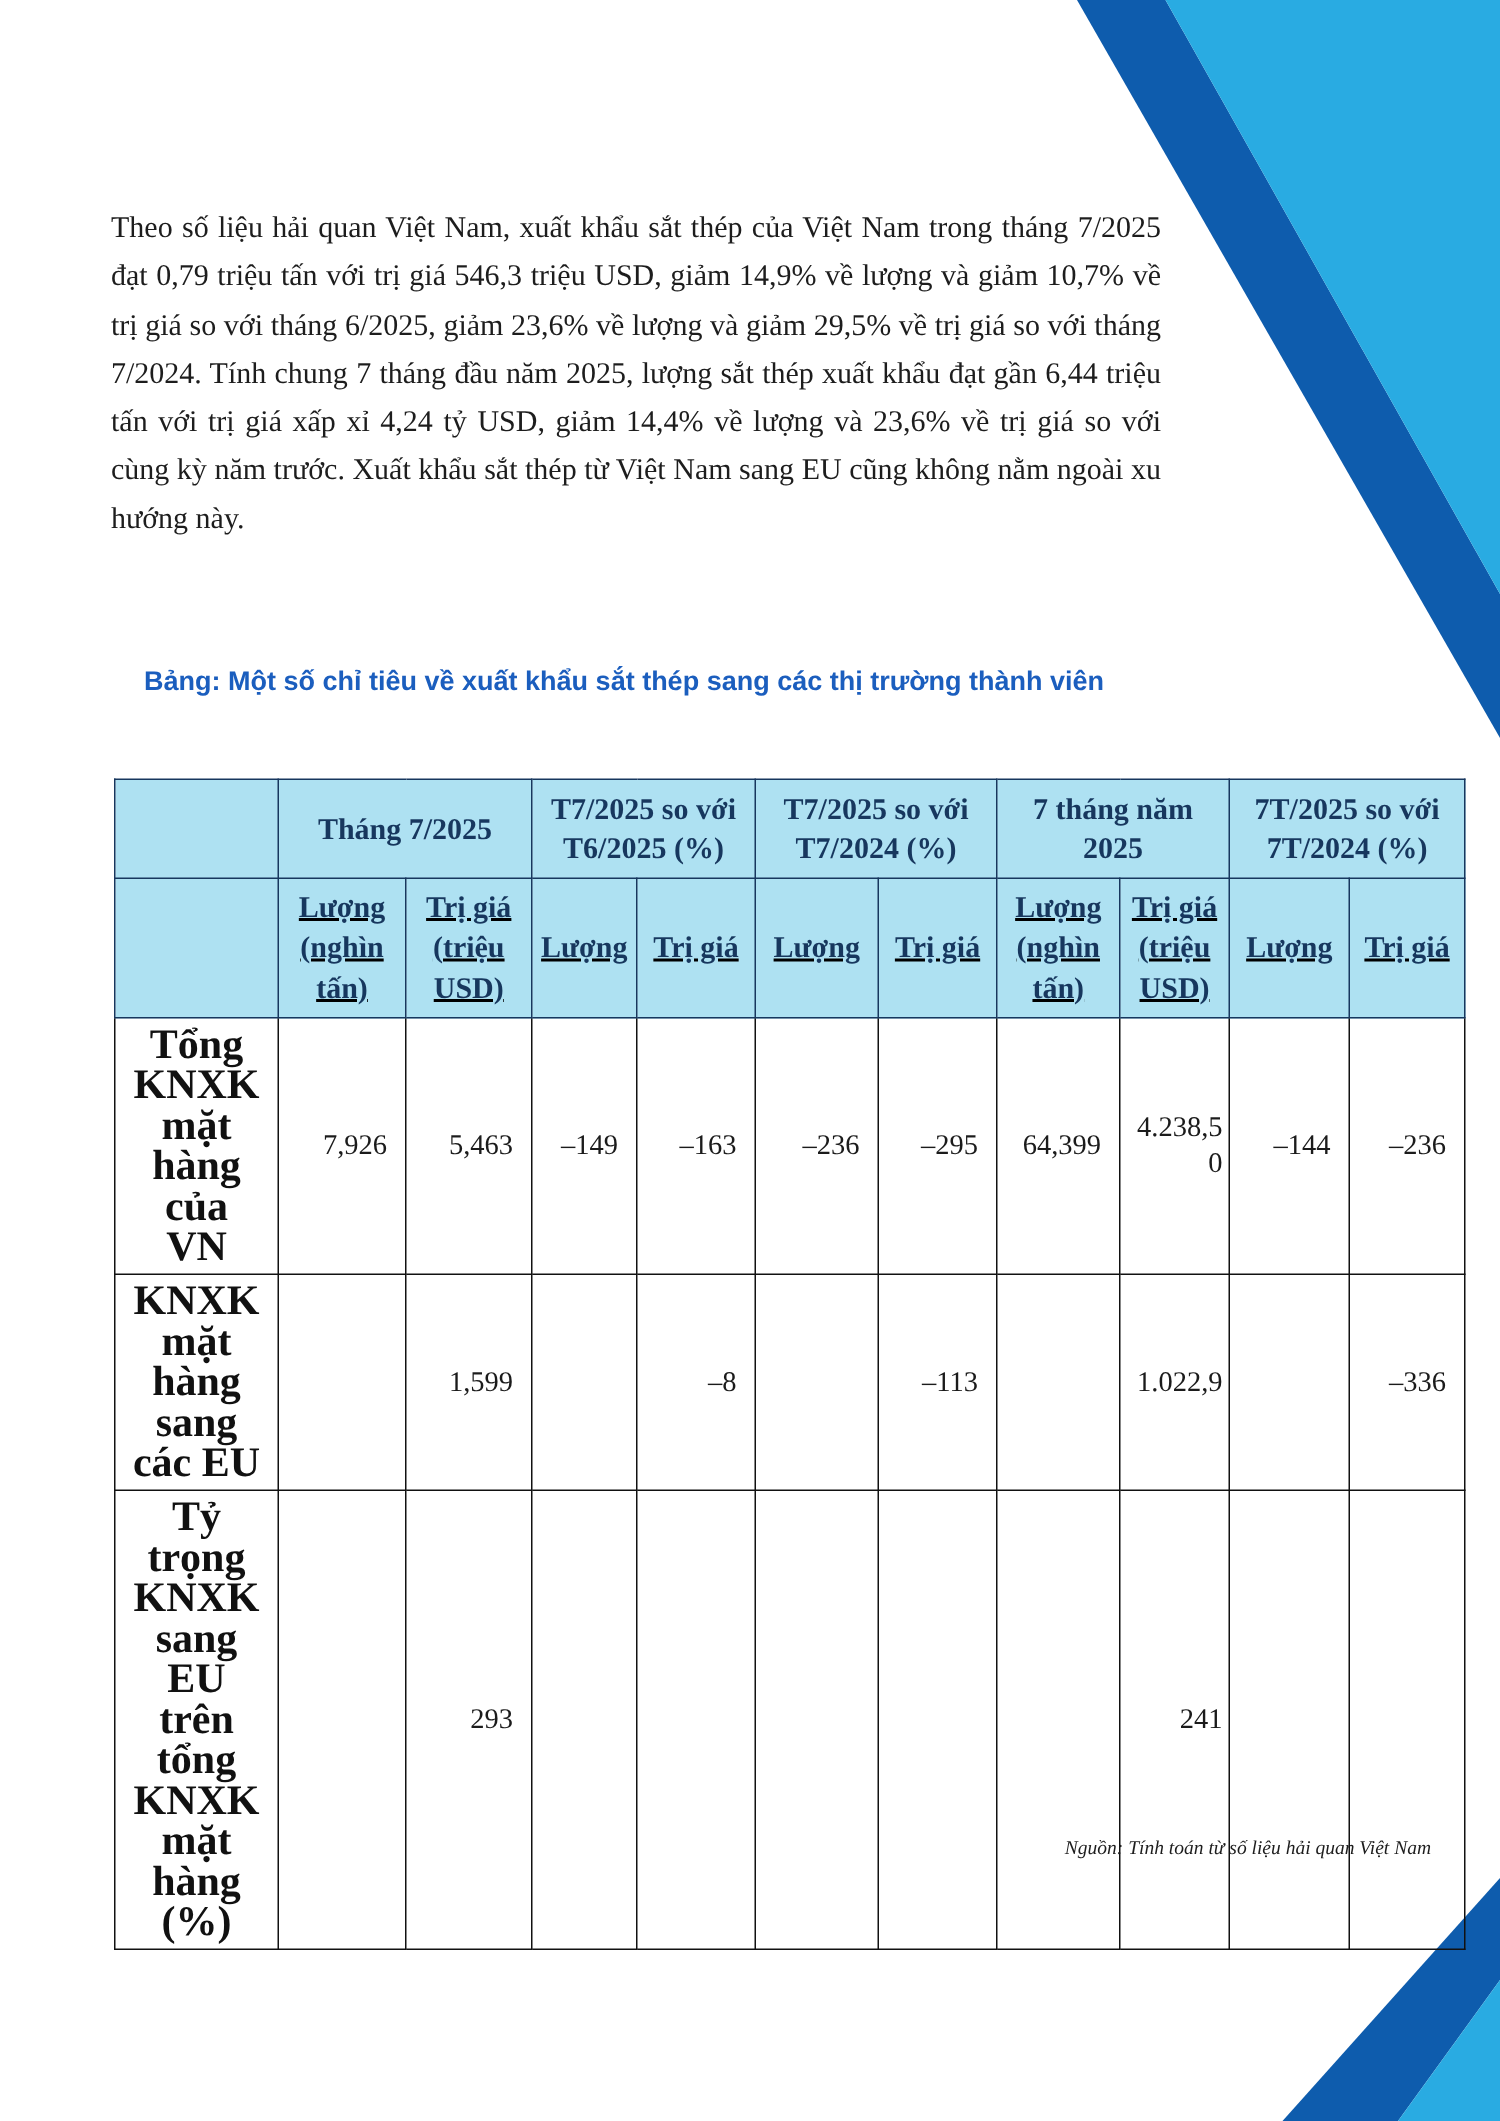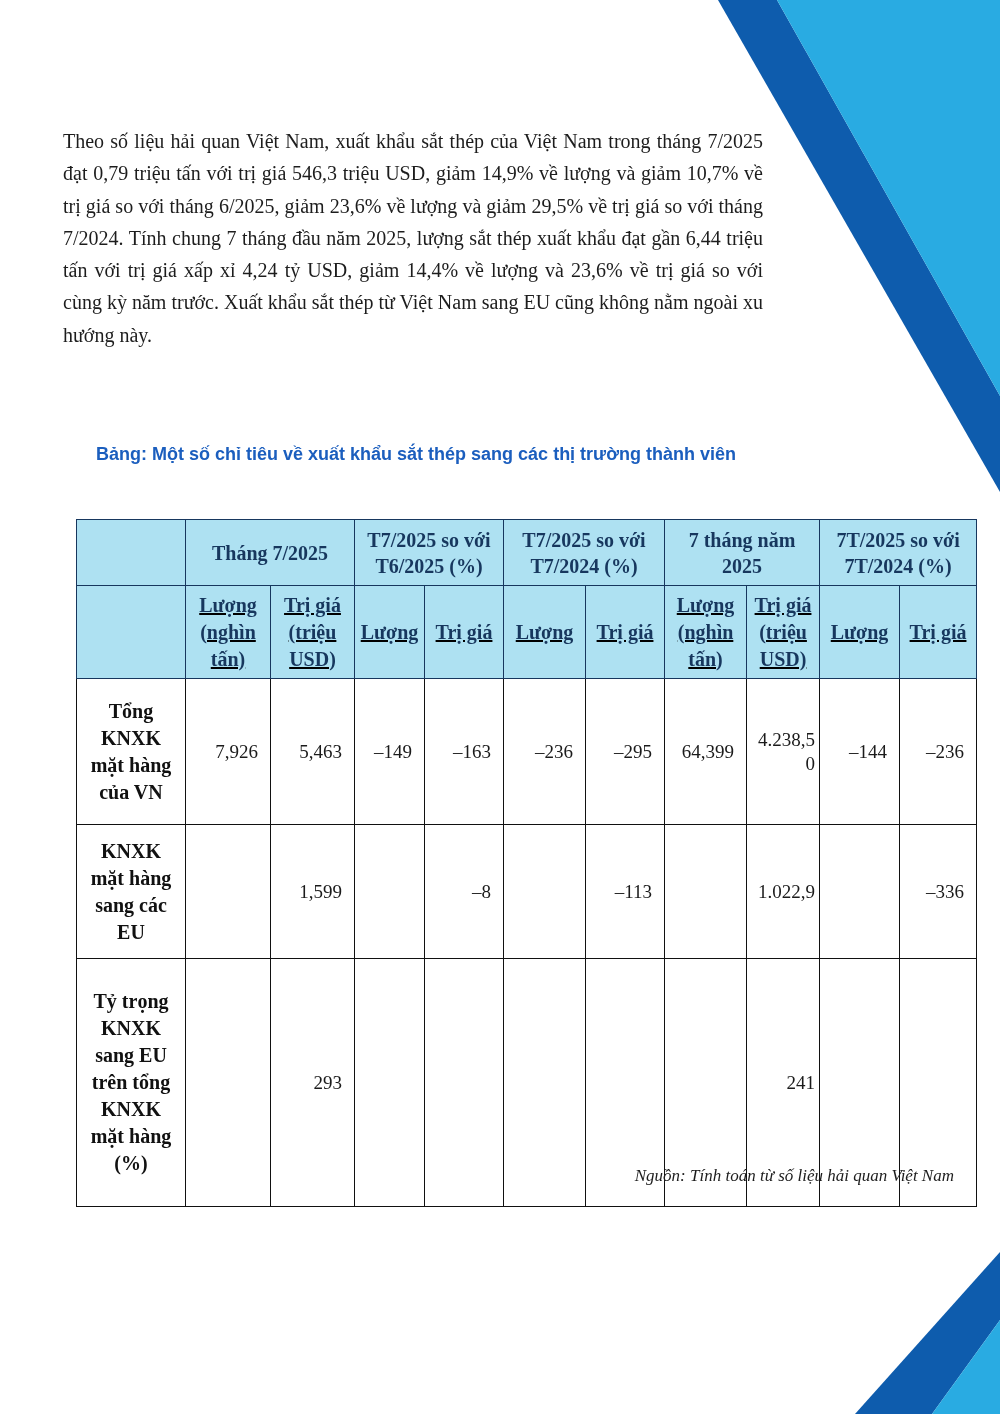--- a/index.html
+++ b/index.html
@@ -3,21 +3,21 @@
 <meta charset="utf-8">
 <style>
   html,body { margin:0; padding:0; background:#ffffff; }
   .page {
     position:relative; width:1000px; height:1414px; background:#ffffff;
     overflow:hidden; font-family:"Liberation Serif", serif;
   }
   .deco { position:absolute; left:0; top:0; width:1000px; height:1414px; pointer-events:none; }
 
   .intro {
-    position:absolute; left:63px; top:125px; width:700px; margin:0;
+    position:absolute; left:63px; top:125px; width:700px; margin:11px;
     font-size:20px; line-height:32.3px; text-align:justify; color:#1d1d1d;
   }
 
   .table-title {
     position:absolute; left:0; top:441px; width:832px; text-align:center;
     font-family:"Liberation Sans", sans-serif; font-weight:bold;
     font-size:18px; line-height:26px; color:#1b5ebe;
   }
 
   table.data-table {
@@ -28,36 +28,36 @@
   .data-table thead th {
     background:#aee1f2; color:#17375e; font-weight:700; text-align:center;
     vertical-align:middle; padding:2px 4px;
   }
   tr.group-row { height:66px; font-size:20px; line-height:26px; }
   tr.sub-row   { height:93px; font-size:20px; line-height:27px;text-decoration:underline; }
   th.narrow span { display:inline-block; max-width:122px; }
 
   .data-table tbody th.rowlabel {
     background:#ffffff; border-color:#111111; color:#111111;
-    font-size:20px; font-weight:700; line-height:27px;
+    font-size:28px; font-weight:700; line-height:27px;
     text-align:center; vertical-align:middle; padding:4px 10px;
   }
   .data-table tbody td {
     border-color:#111111; color:#1b1b1b; font-size:19px; line-height:24px;
     text-align:right; vertical-align:middle;
     padding:2px 12px 2px 4px; overflow-wrap:anywhere;
   }
   .data-table tbody td:nth-child(9) { padding-left:5.5px; padding-right:4px; }
   tr.r1 { height:146px; }
   tr.r2 { height:134px; }
   tr.r3 { height:248px; }
 
   .source {
-    position:absolute; top:1166px; right:46px; margin:0;
-    font-style:italic; font-size:17px; color:#1d1d1d;
+    position:absolute; top:1224px; right:46px; margin:0;
+    font-style:italic; font-size:13px; color:#1d1d1d;
   }
 </style>
 </head>
 <body>
 
 <div class="page">
 
   <svg class="deco" viewBox="0 0 1000 1414" aria-hidden="true">
     <polygon points="718,0 777,0 1000,396 1000,492" fill="#0e5cad"></polygon>
     <polygon points="777,0 1000,0 1000,396" fill="#29abe2"></polygon>

